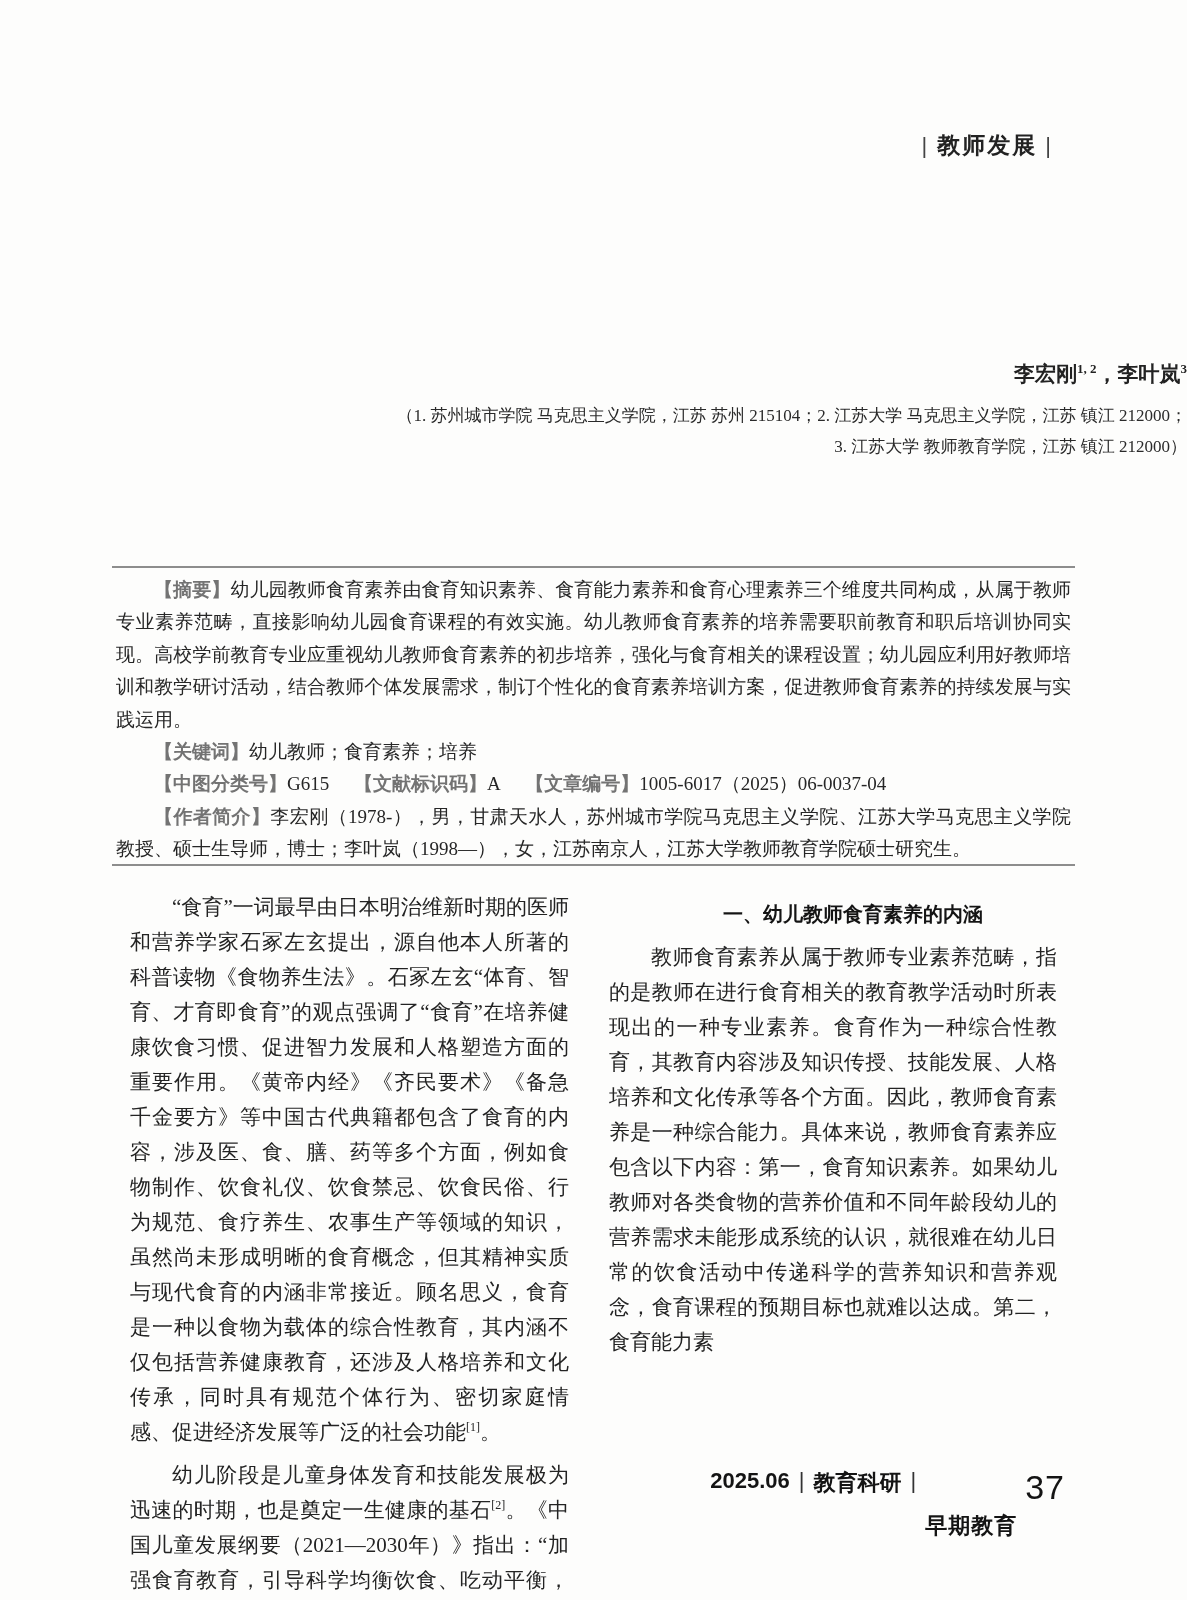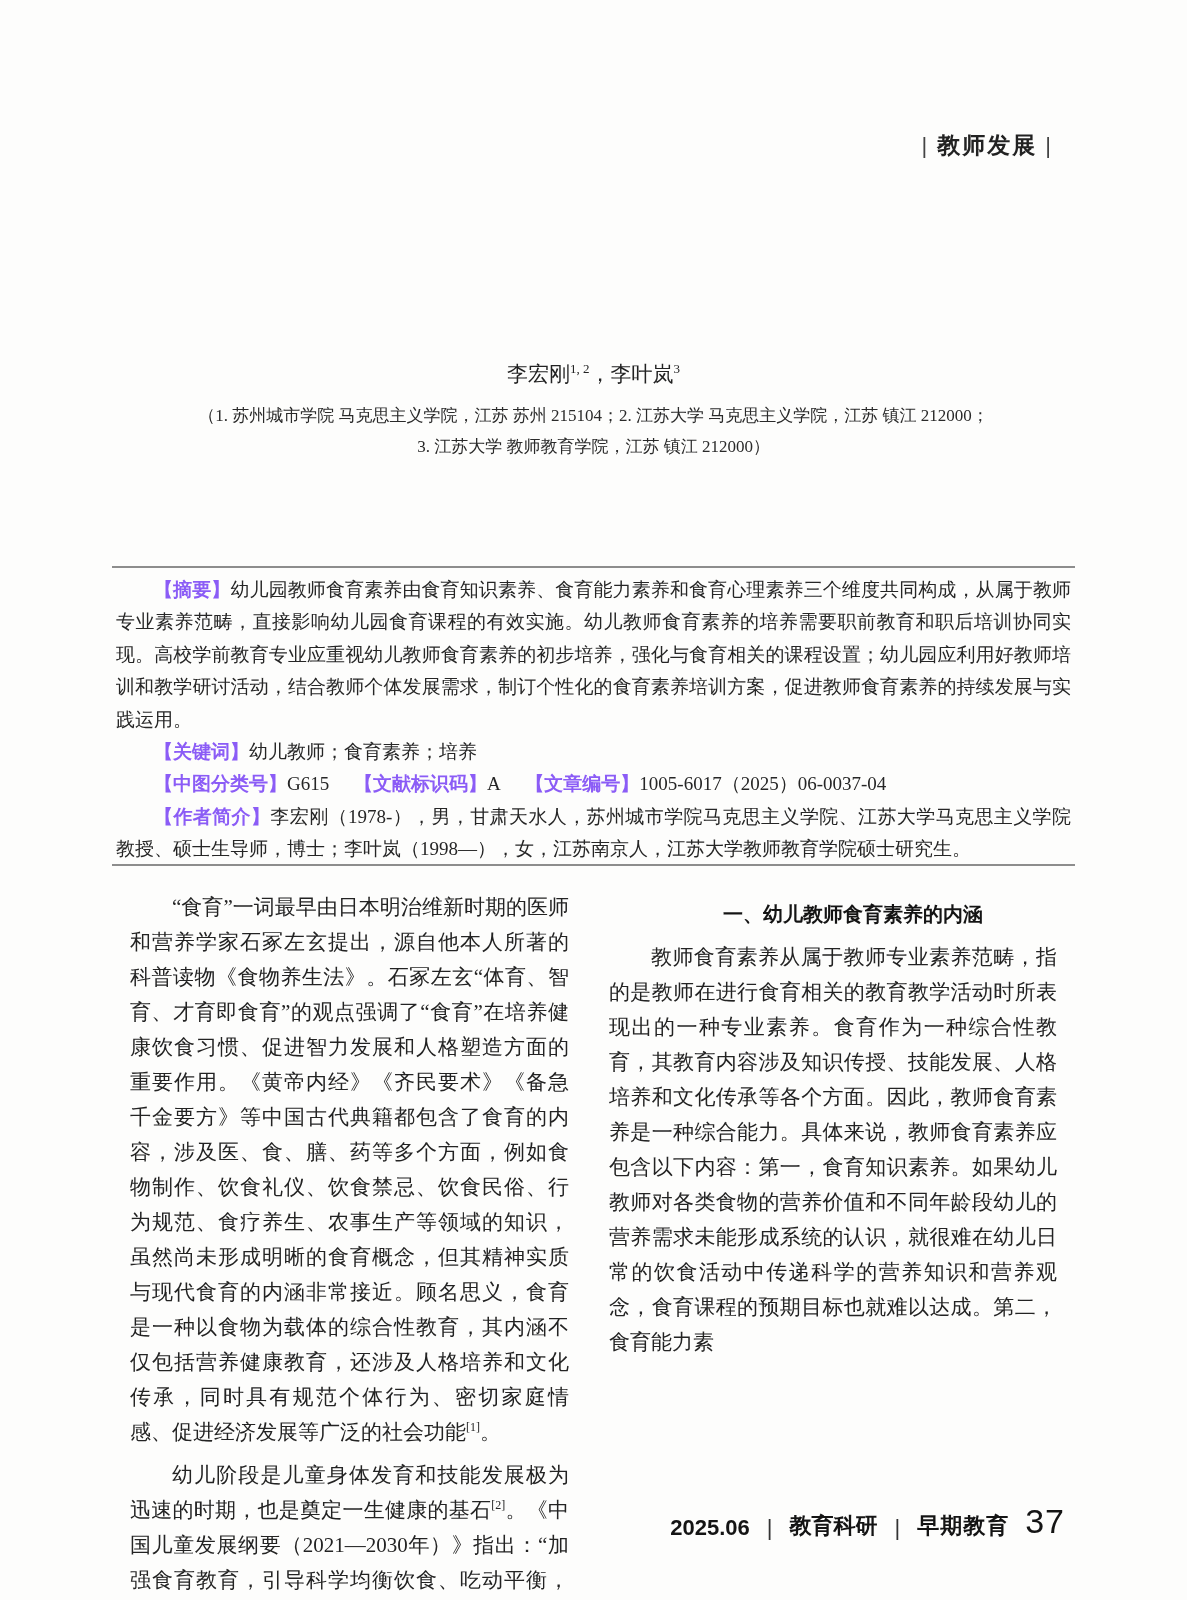--- a/index.html
+++ b/index.html
@@ -21,40 +21,40 @@
   }
   .running-head .bar{font-weight:400;color:#444;padding:0 8px;font-size:22px;}
   
   .article-title{
     position:absolute;top:300px;left:0;width:100%;
     text-align:center;font-weight:bold;font-size:37px;
     letter-spacing:2px;color:#151515;margin:0;
   }
   .authors-line{
     position:absolute;top:360px;left:0;width:100%;
-    text-align:center;font-size:21px;color:#222;
+    text-align:right;font-size:21px;color:#222;font-weight:bold;
   }
   .authors-line sup{font-size:13px;}
   .affiliations{
     position:absolute;top:400px;left:0;width:100%;
-    text-align:center;font-size:17px;line-height:31px;color:#2a2a2a;
+    text-align:right;font-size:17px;line-height:31px;color:#2a2a2a;
   }
   
   .meta-block{
     position:absolute;top:566px;left:112px;width:963px;height:300px;
     box-sizing:border-box;
     border-top:2px solid #8d8d8d;border-bottom:2px solid #8d8d8d;
     padding:6px 4px 0 4px;
     font-size:19px;line-height:32.4px;
     text-align:justify;color:#262626;
   }
   .meta-block p{margin:0;text-indent:2em;}
   .meta-label{
     font-family:"Liberation Sans","DejaVu Sans",sans-serif;
-    font-weight:bold;color:#8b5cf6;
+    font-weight:bold;color:#737373;
   }
   .pair-gap{margin-left:1.3em;}
   
   .body-cols{
     position:absolute;top:882px;left:122px;width:943px;
     display:flex;gap:24px;
     font-size:21px;line-height:35px;text-align:justify;color:#232323;
   }
   .col-left{width:455px;}
   .col-right{width:464px;}
@@ -64,21 +64,21 @@
   .sec-heading{
     font-family:"Liberation Sans","DejaVu Sans",sans-serif;
     font-weight:bold;font-size:20px;color:#141414;
     margin:15px 0 8px 0;text-indent:2em;text-align:center;
   }
   
   .page-footer{
     position:absolute;top:1468px;right:122px;
     font-family:"Liberation Sans","DejaVu Sans",sans-serif;
     font-weight:bold;font-size:22px;color:#141414;
-    display:flex;align-items:flex-end;white-space:nowrap;gap:8px;
+    display:flex;align-items:flex-start;white-space:nowrap;
   }
   .page-footer .bar{font-weight:400;color:#333;padding:0 9px;}
   .page-footer .journal{font-weight:800;letter-spacing:1px;margin-top:43px;}
   .page-footer .pageno{
     font-family:"Liberation Sans","DejaVu Sans",sans-serif;
     font-weight:400;font-size:34px;margin-left:8px;letter-spacing:1px;
   }
 </style>
 </head>
 <body>

